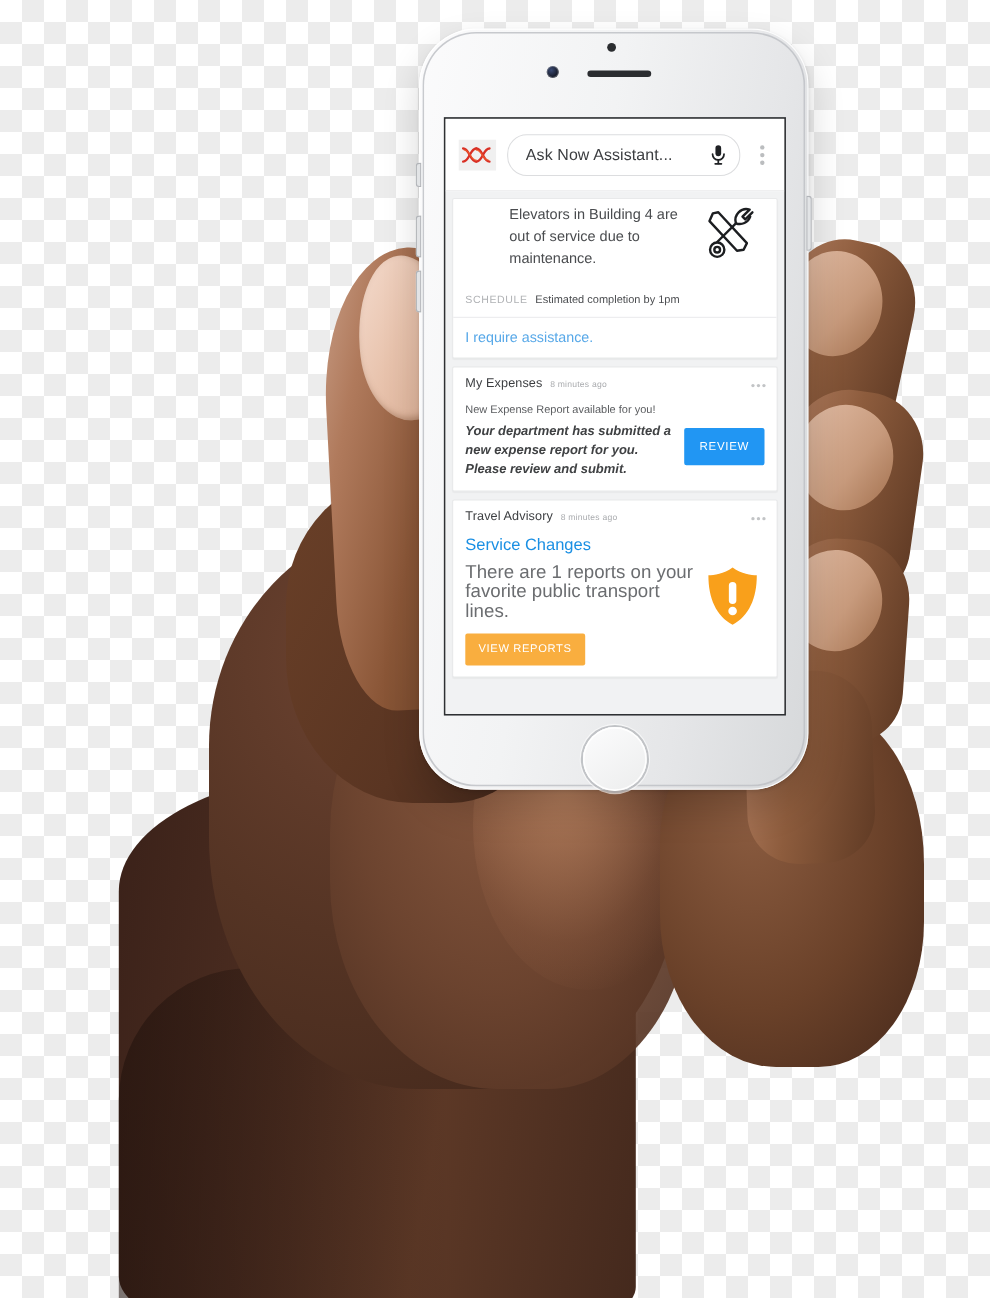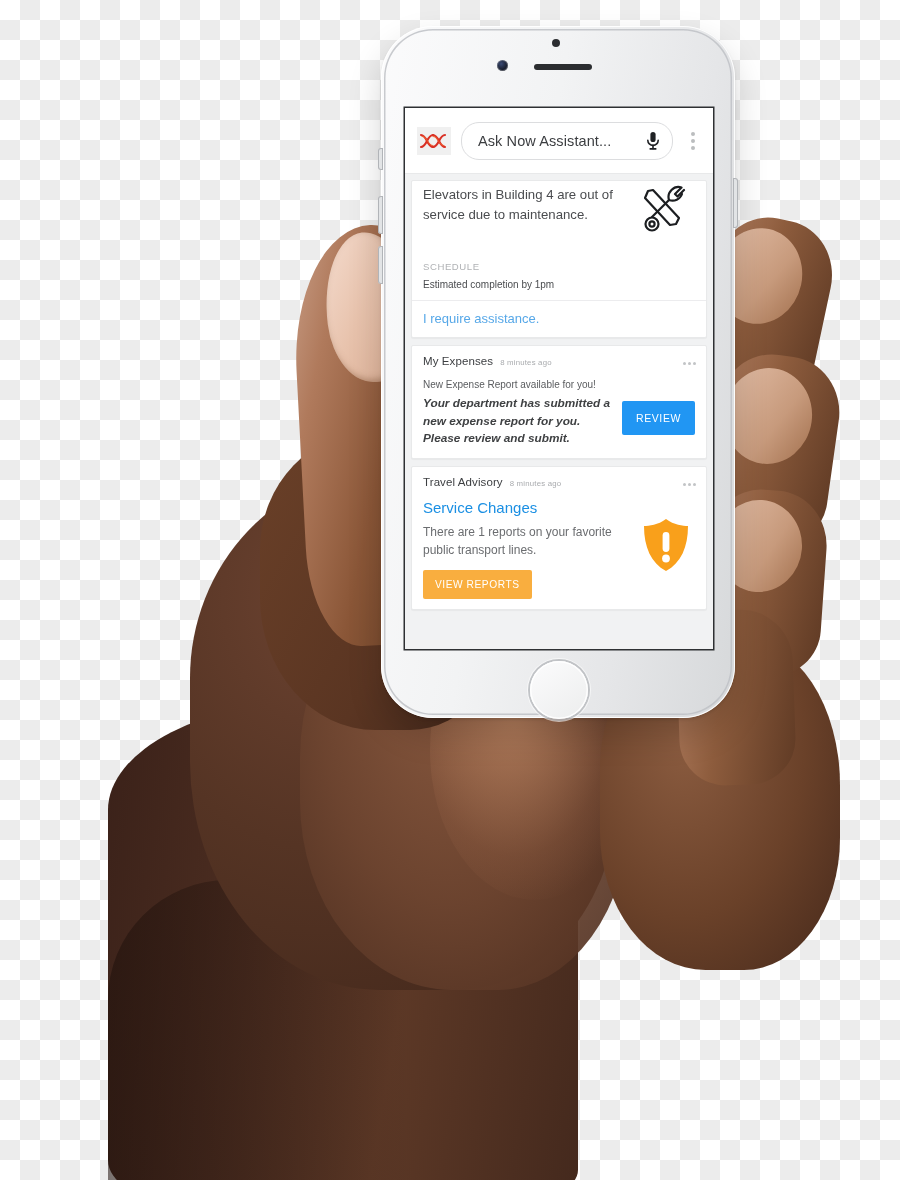--- a/index.html
+++ b/index.html
@@ -214,26 +214,25 @@
   .card-time  { font-size: 7.8px; color: #a9abae; letter-spacing:.2px; }
   .card-dots {
     margin-left:auto; display:flex; gap:2px; align-items:center; padding-bottom:2px;
   }
   .card-dots i { width:3px; height:3px; border-radius:50%; background:#c2c4c6; display:block; }
 
   .card-body { padding: 4px 11px 10px 11px; display:flex; gap:8px; }
   .body-text { flex:1 1 auto; min-width:0; }
 
   .maint-text {
-    font-size: 13.2px; line-height: 20px; color:#4a4c4f;
+    font-size: 13.2px; line-height: 20px; color:#4a4c4f;margin-left:40px;
   }
   .schedule-row {
-    display:flex; align-items:flex-start; gap:7px;
+    display:flex; align-items:flex-end; gap:7px;
     padding: 12px 11px 10px 11px;
-    flex-direction: column;
   }
   .schedule-label { font-size: 9.6px; color:#b0b2b5; letter-spacing:.55px; }
   .schedule-value { font-size: 10px; color:#4a4c4f; }
   .card-action {
     border-top: 1px solid #ececee;
     padding: 10px 11px 11px 11px;
     font-size: 13px;
     color: #57a8e8;
   }
 
@@ -246,21 +245,21 @@
     padding: 11px 14px;
     border-radius: 2px;
     margin-top: 14px;
     white-space:nowrap;
   }
 
   .travel-title {
     font-size: 15px; font-weight: normal; color:#1a8fe3;
     padding: 3px 0 7px 0;
   }
-  .travel-text { font-size: 12px; line-height: 18px; color:#6b6d70; }
+  .travel-text { font-size: 17px; line-height: 18px; color:#6b6d70; }
   .btn-reports {
     display:inline-block;
     background:#f9ae3f; color:#fff;
     font-size: 10.2px; letter-spacing:.55px;
     padding: 9px 12px;
     border-radius: 2px;
     margin-top: 11px;
   }
   .shield-wrap { flex:0 0 auto; align-self:center; padding-right:4px; }
 </style>

